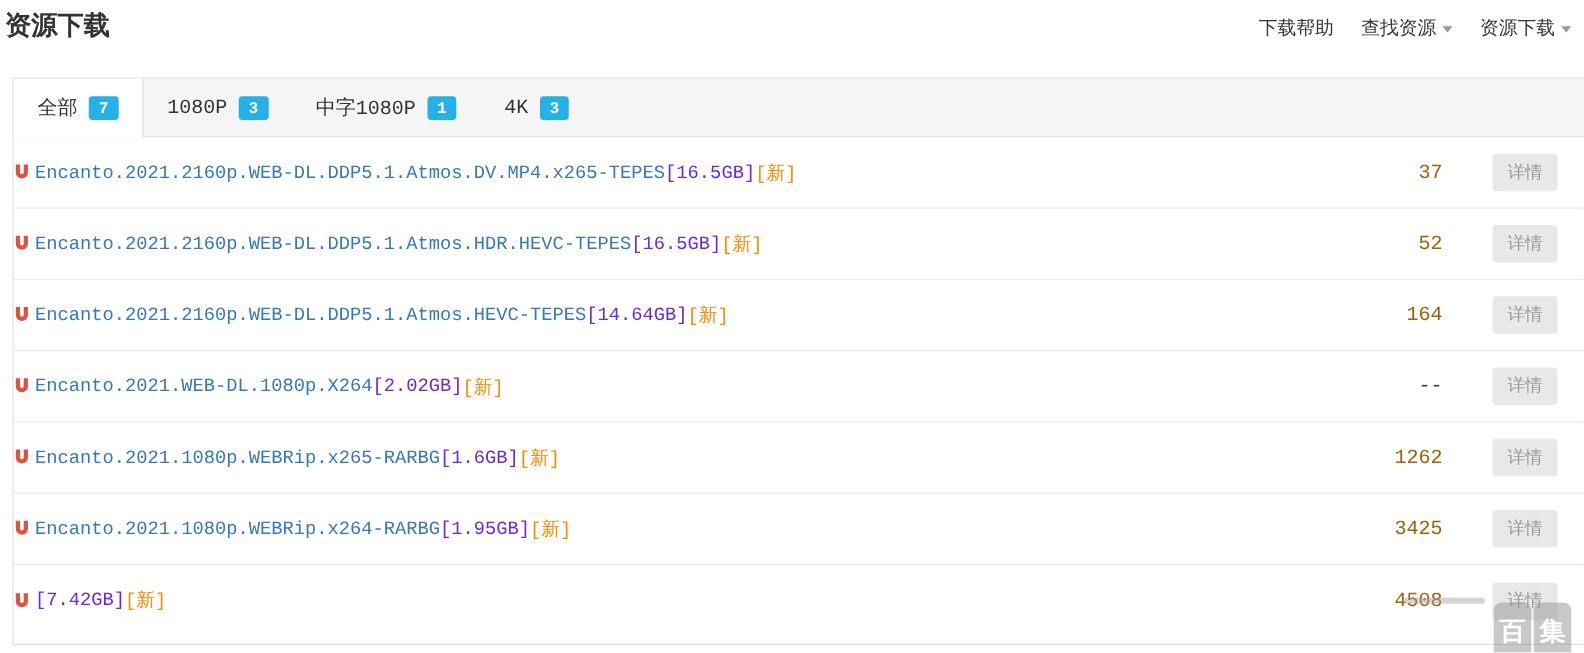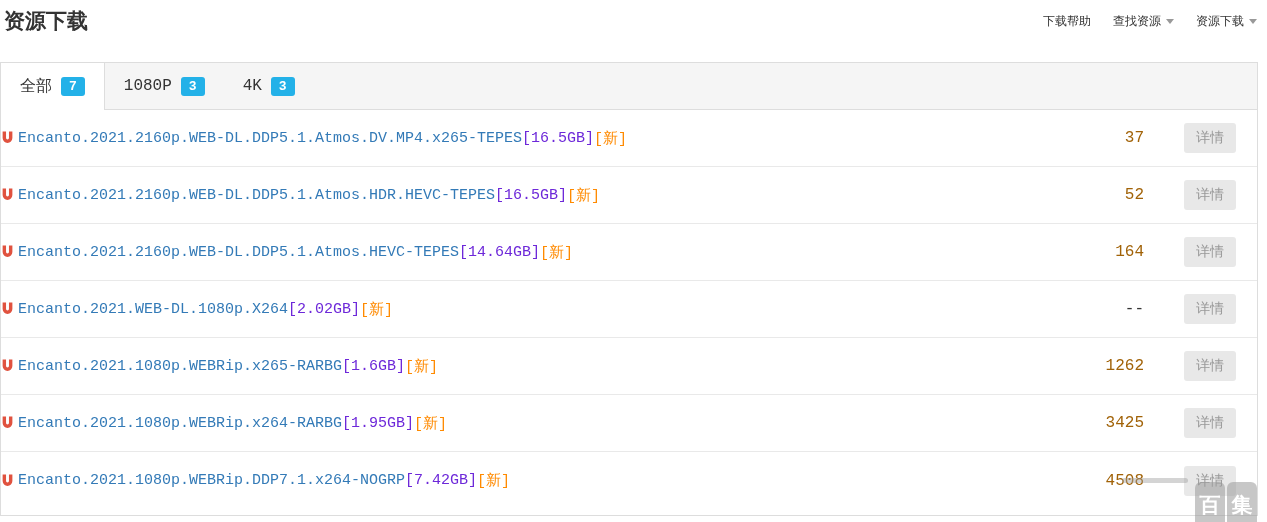--- a/index.html
+++ b/index.html
@@ -12,29 +12,29 @@
     overflow:hidden;
   }
   
   .topbar {
     height:62px;
     display:flex; justify-content:space-between; align-items:flex-start;
     padding:9px 10px 0 4px;
   }
   .page-title { font-size:21px; font-weight:bold; color:#333; line-height:28px; }
   .top-links { display:flex; align-items:center; gap:22px; padding-top:4px; }
-  .top-link { font-size:12px; color:#333; cursor:pointer; white-space:nowrap; }
+  .top-link { font-size:15px; color:#333; cursor:pointer; white-space:nowrap; }
   .caret {
     display:inline-block; width:0; height:0;
     border-left:4px solid transparent; border-right:4px solid transparent;
     border-top:5px solid #999; margin-left:5px; vertical-align:middle;
   }
   
   .panel {
-    position:absolute; left:0; top:62px;
+    position:absolute; left:10px; top:62px;
     width:1258px; height:454px;
     border:1px solid #ddd;
     background:#fff;
   }
   .tabbar {
     height:47px; background:#f5f5f5;
     border-bottom:1px solid #ddd;
     display:flex; align-items:stretch;
   }
   .tab {
@@ -111,20 +111,24 @@
     <div class="tabbar">
       <div class="tab active">
         <span>全部</span>
         <span class="tab-badge">7</span>
       </div>
       <div class="tab">
         <span>1080P</span>
         <span class="tab-badge">3</span>
       </div>
       <div class="tab">
+        <span>中字1080P</span>
+        <span class="tab-badge">1</span>
+      </div>
+      <div class="tab">
         <span>4K</span>
         <span class="tab-badge">3</span>
       </div>
     </div>
 
     <div class="rows">
 
       <div class="row">
         <span class="magnet-icon">
             <svg width="13" height="14" viewBox="0 0 16 16">
@@ -202,21 +206,20 @@
         <span class="row-count">3425</span>
         <button class="detail-btn">详情</button>
       </div>
 
       <div class="row">
         <span class="magnet-icon">
             <svg width="13" height="14" viewBox="0 0 16 16">
               <path d="M2 0 h4.2 v8 a1.8 1.8 0 0 0 3.6 0 V0 H14 v8 A6 6 0 0 1 2 8 Z" fill="#e0523f"></path>
             </svg>
           </span>
-        <a class="row-link">Encanto.2021.1080p.WEBRip.DDP7.1.x264-NOGRP</a>
         <span class="row-size">[7.42GB]</span>
         <span class="row-tag">[新]</span>
         <span class="row-count">4508</span>
         <button class="detail-btn">详情</button>
       </div>
 
     </div>
   </div>
 
   <div class="wm-line"></div>

